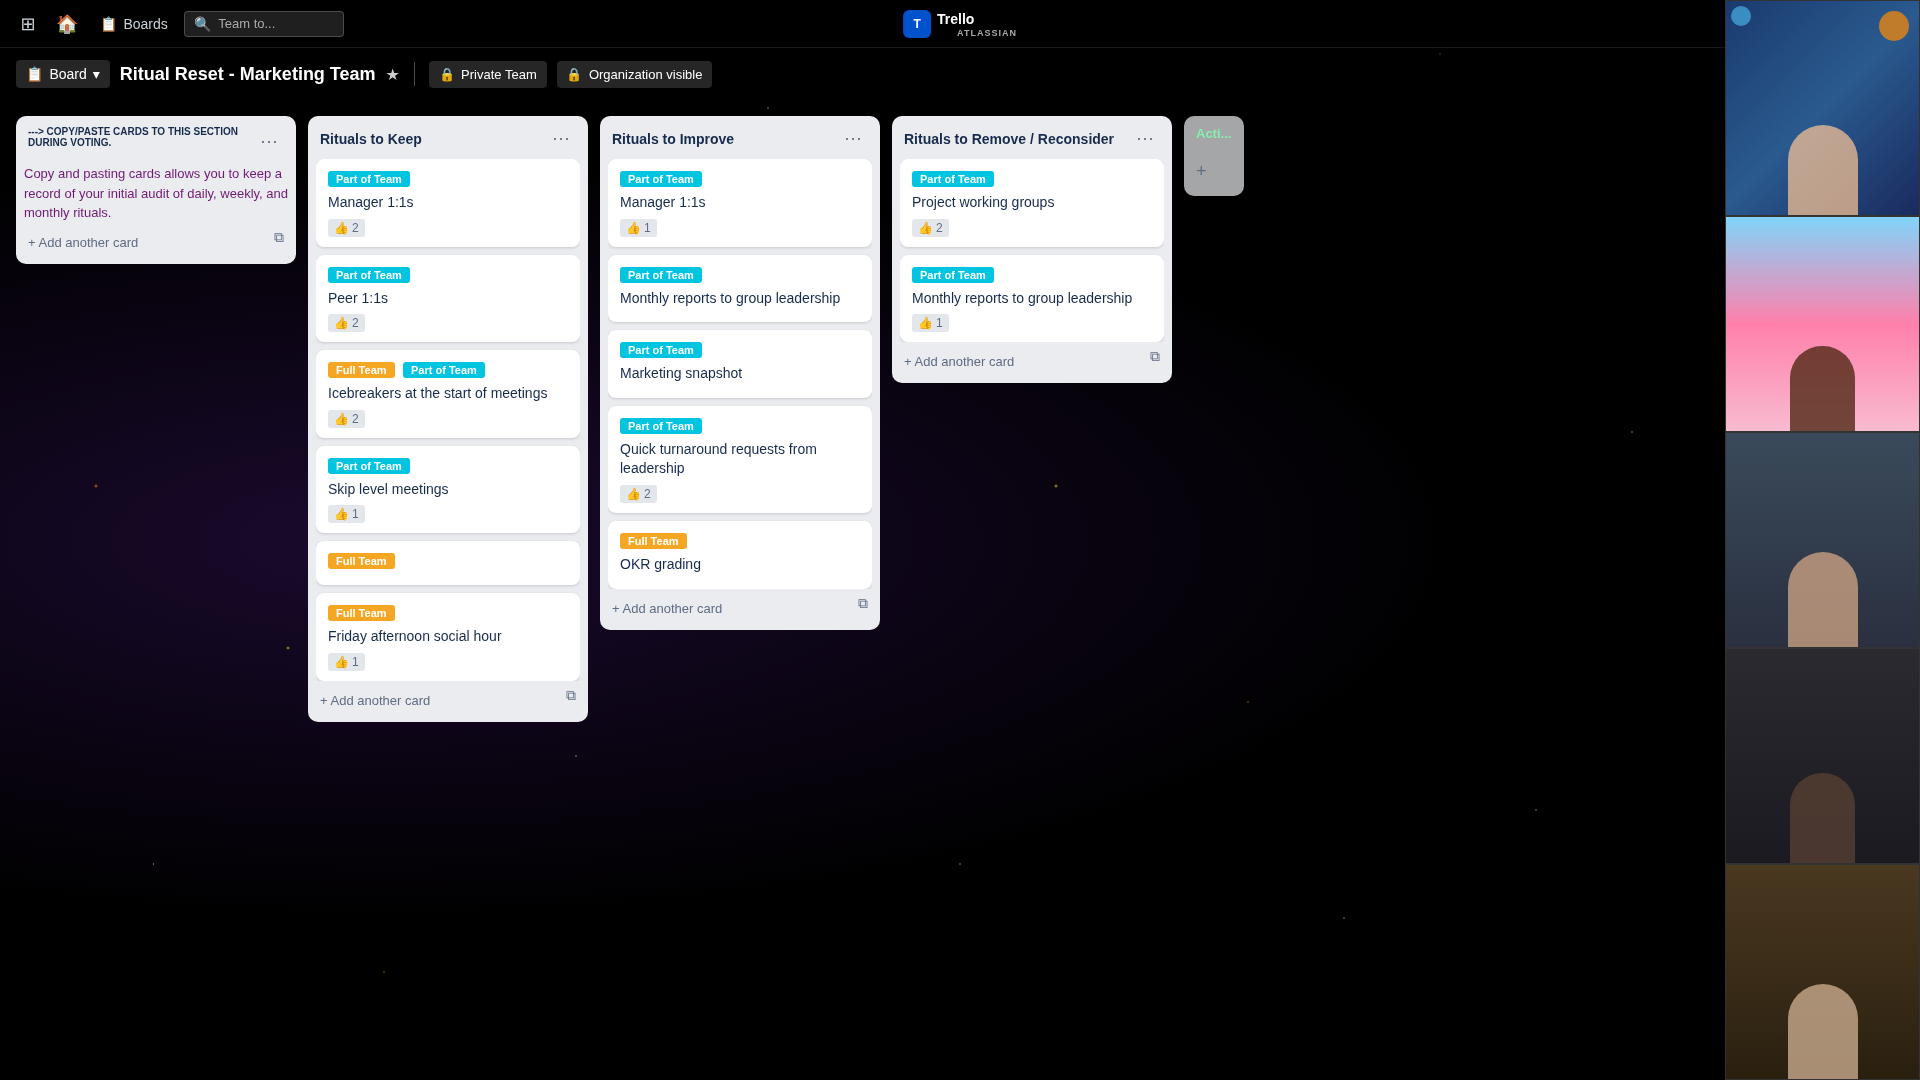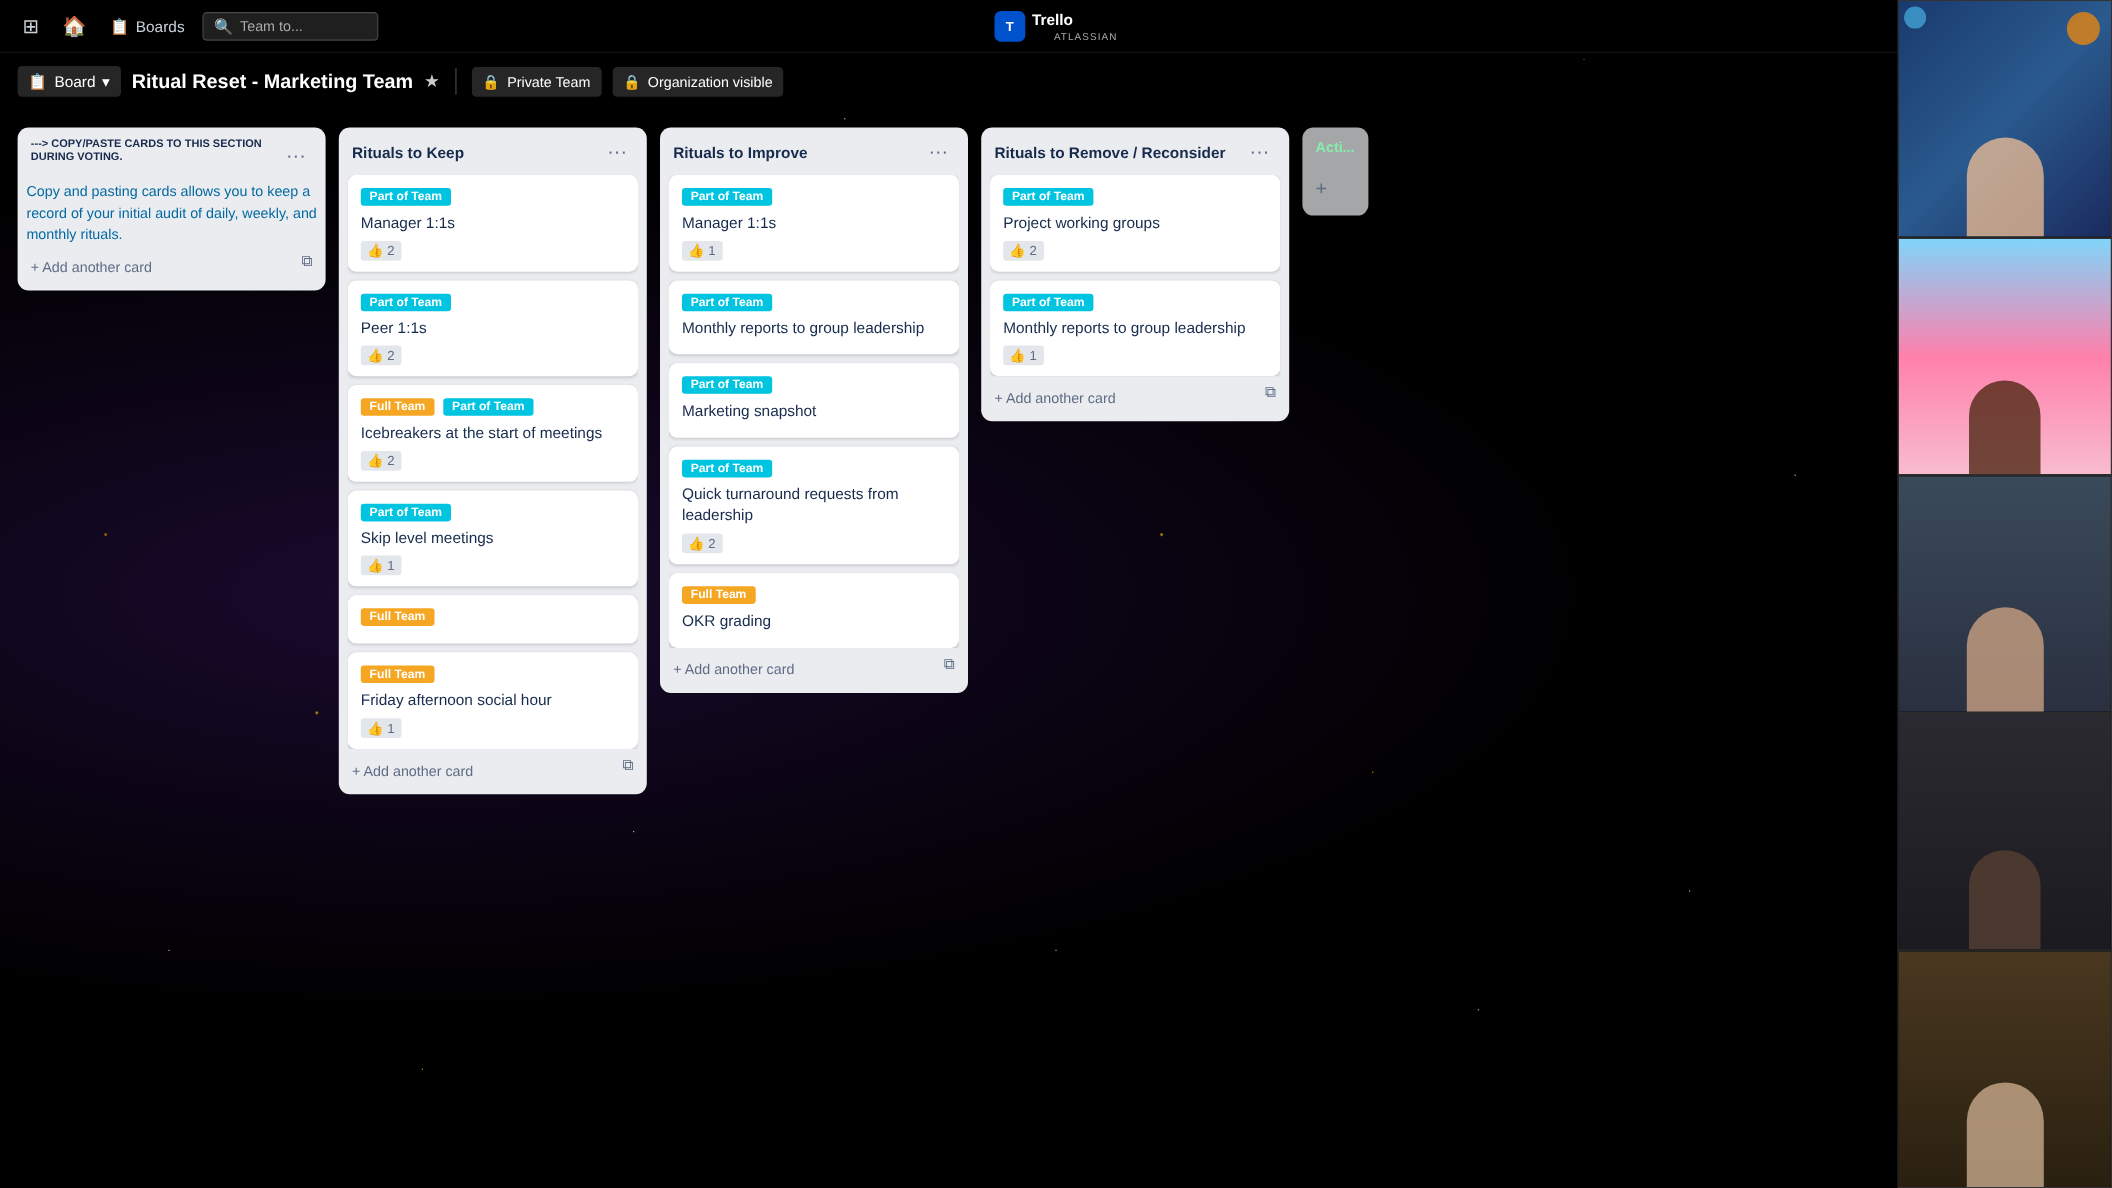--- a/index.html
+++ b/index.html
@@ -111,21 +111,21 @@
       font-weight: 700;
     }
     .trello-logo .logo-icon {
       width: 28px; height: 28px;
       background: #0052cc;
       border-radius: 6px;
       display: flex; align-items: center; justify-content: center;
       font-size: 12px; color: #fff; font-weight: 700;
     }
     .trello-logo .atlassian-sub {
-      font-size: 9px; color: #aaa; font-weight: 400; display: block;
+      font-size: 9px; color: #aaa; font-weight: 700; display: block;
       letter-spacing: 1px;
       margin-left: 20px;
     }
 
     .nav-right {
       margin-left: auto;
       display: flex;
       align-items: center;
       gap: 4px;
     }
@@ -259,21 +259,21 @@
 
     
     .col-first {
       background: #ebecf0;
     }
     .col-first-title {
       font-size: 10px; font-weight: 700; color: #172b4d;
       margin-bottom: 8px;
     }
     .col-first-desc {
-      font-size: 13px; color: #0369a1; line-height: 1.5;
+      font-size: 13px; color: #701a75; line-height: 1.5;
     }
 
     
     .add-card-btn {
       display: flex; align-items: center; gap: 6px;
       background: none; border: none;
       color: #5e6c84; font-size: 13px;
       padding: 6px 4px; cursor: pointer;
       border-radius: 4px;
       margin-top: 4px;

